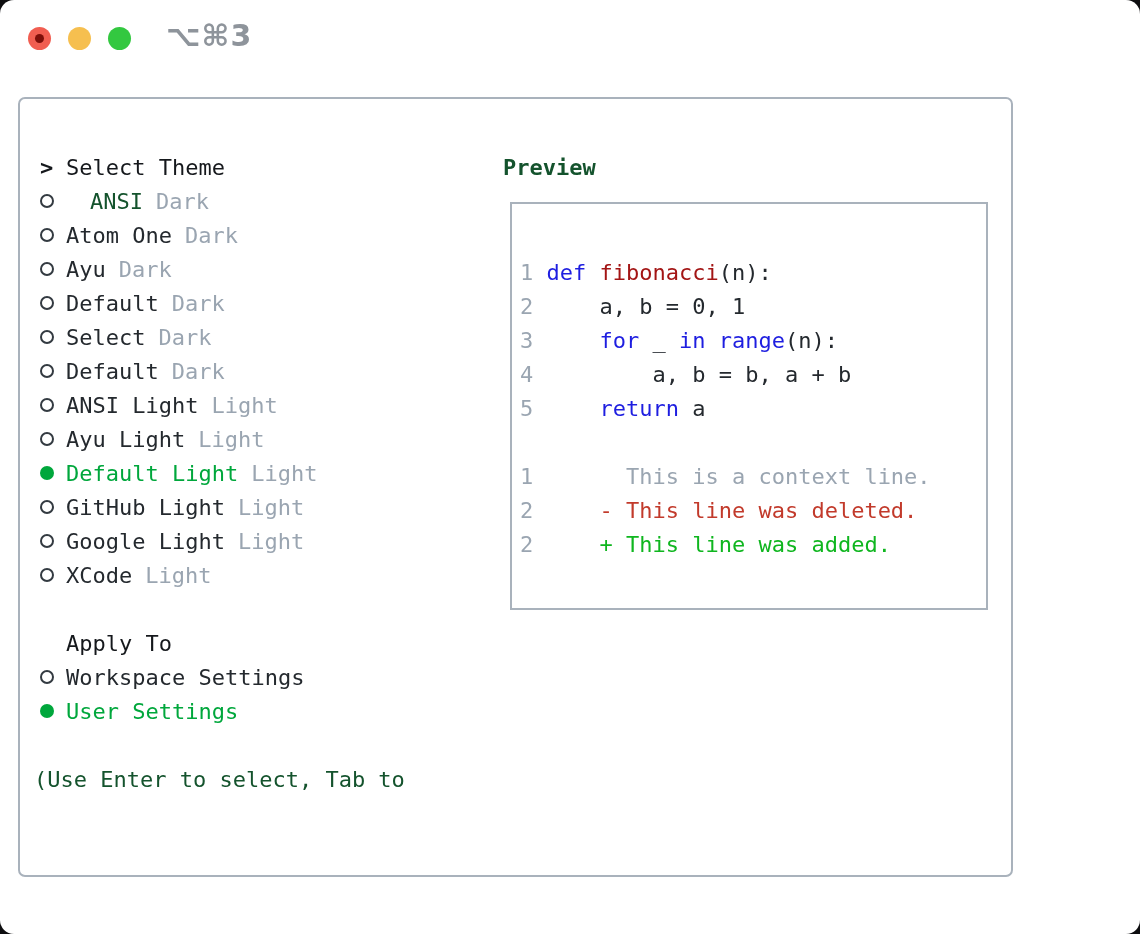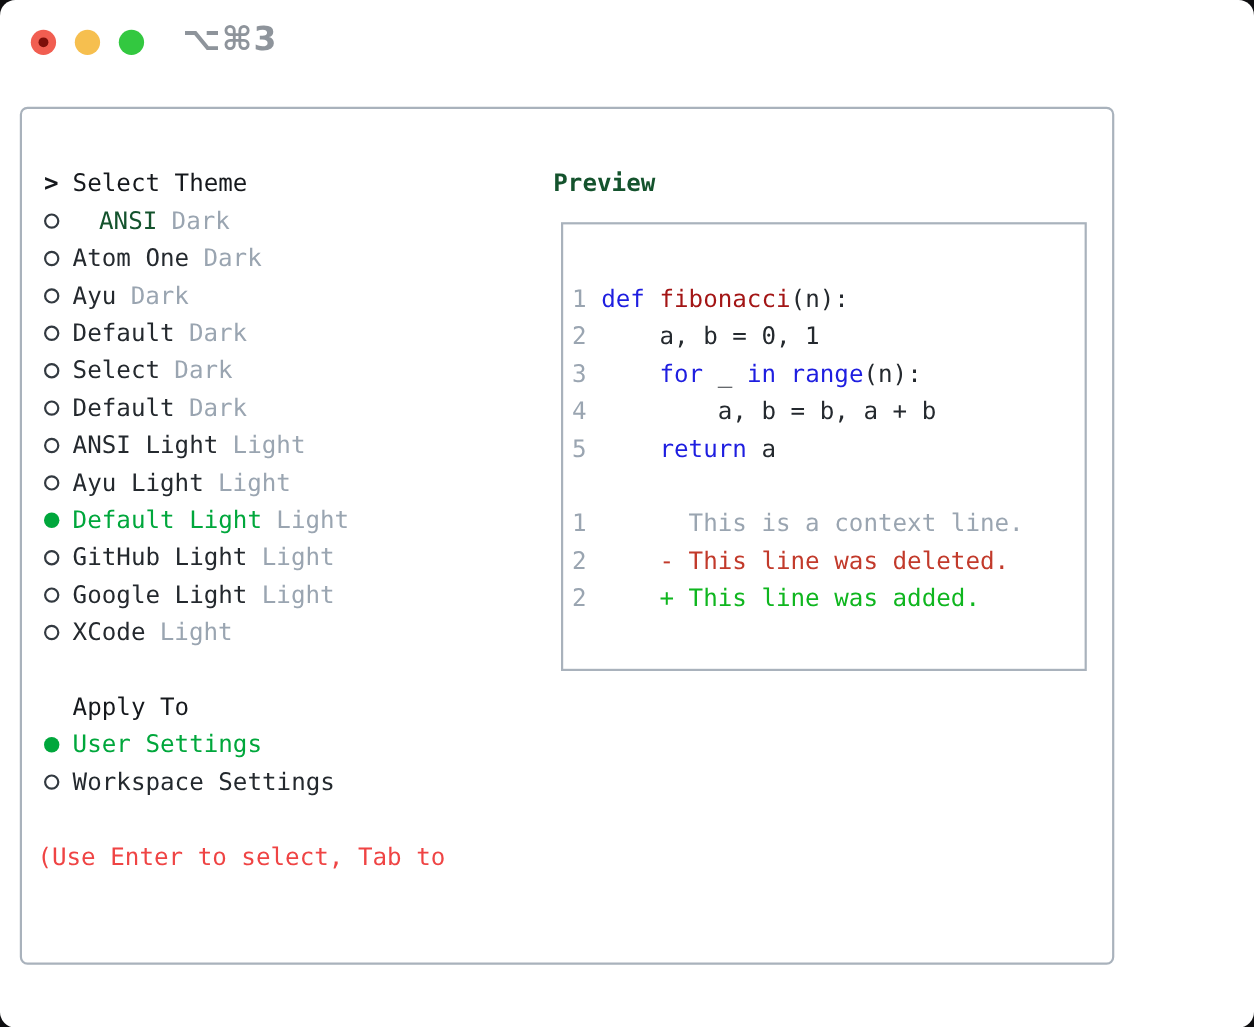--- a/index.html
+++ b/index.html
@@ -101,25 +101,25 @@
           <div class="row"><span class="bullet-slot"><span class="radio"></span></span><span style="color: rgb(36, 41, 46);">GitHub Light</span><span class="variant" style="color: rgb(154, 165, 177);">Light</span></div>
           <div class="row"><span class="bullet-slot"><span class="radio"></span></span><span style="color: rgb(36, 41, 46);">Google Light</span><span class="variant" style="color: rgb(154, 165, 177);">Light</span></div>
           <div class="row"><span class="bullet-slot"><span class="radio"></span></span><span style="color: rgb(36, 41, 46);">XCode</span><span class="variant" style="color: rgb(154, 165, 177);">Light</span></div>
         </div>
       <div class="gap"></div>
       <div class="row">
         <span class="bullet-slot"></span>
         <span style="color:#15181c;">Apply To</span>
       </div>
       <div id="apply-list">
+          <div class="row"><span class="bullet-slot"><span class="radio"></span></span><span style="color: rgb(36, 41, 46);">Workspace Settings</span></div>
           <div class="row"><span class="bullet-slot"><span class="radio sel" style="background: rgb(0, 167, 60);"></span></span><span style="color: rgb(0, 167, 60);">User Settings</span></div>
-          <div class="row"><span class="bullet-slot"><span class="radio"></span></span><span style="color: rgb(36, 41, 46);">Workspace Settings</span></div>
         </div>
       <div class="gap"></div>
-      <div class="hint-line" style="color: #ef4444; padding-left: 14px;">(Use Enter to select, Tab to</div>
+      <div class="hint-line" style="color: #14532d; padding-left: 14px;">(Use Enter to select, Tab to</div>
     </div>
 
     <div class="preview-title">Preview</div>
     <div class="preview-box">
       <div id="preview-code">
           <div class="pline"><span style="color: rgb(154, 165, 177);">1 </span><span style="color: rgb(30, 30, 224);">def </span><span style="color: rgb(163, 21, 21);">fibonacci</span><span style="color: rgb(36, 41, 46);">(n):</span></div>
           <div class="pline"><span style="color: rgb(154, 165, 177);">2 </span><span style="color: rgb(36, 41, 46);">    a, b = 0, 1</span></div>
           <div class="pline"><span style="color: rgb(154, 165, 177);">3 </span><span style="color: rgb(36, 41, 46);">    </span><span style="color: rgb(30, 30, 224);">for</span><span style="color: rgb(36, 41, 46);"> _ </span><span style="color: rgb(30, 30, 224);">in</span><span style="color: rgb(36, 41, 46);"> </span><span style="color: rgb(30, 30, 224);">range</span><span style="color: rgb(36, 41, 46);">(n):</span></div>
           <div class="pline"><span style="color: rgb(154, 165, 177);">4 </span><span style="color: rgb(36, 41, 46);">        a, b = b, a + b</span></div>
           <div class="pline"><span style="color: rgb(154, 165, 177);">5 </span><span style="color: rgb(36, 41, 46);">    </span><span style="color: rgb(30, 30, 224);">return</span><span style="color: rgb(36, 41, 46);"> a</span></div>

